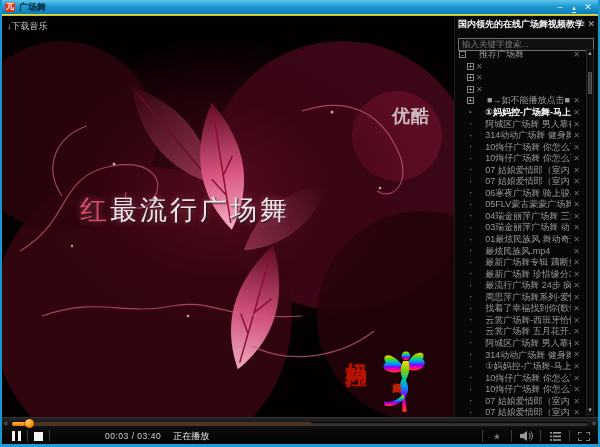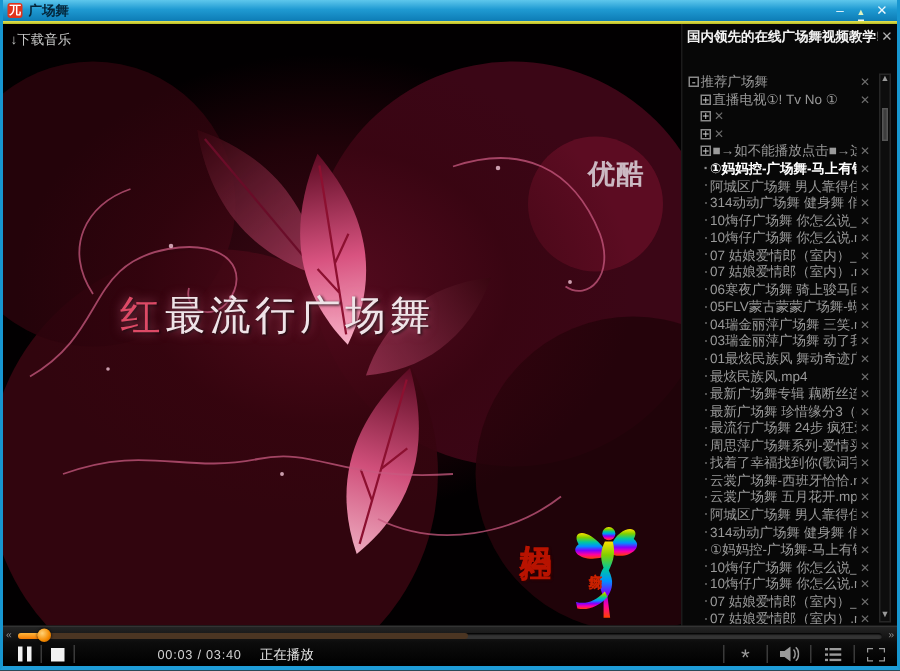--- a/index.html
+++ b/index.html
@@ -37,21 +37,21 @@
   .sb-header{position:absolute;top:0;left:0;right:0;height:16px;display:flex;align-items:center;padding:0 3px;box-sizing:border-box;}
   .sb-header .txt{flex:1;font-size:9px;font-weight:bold;color:#f2f2f2;white-space:nowrap;overflow:hidden;}
   .sb-header .x{color:#b5b5b5;font-size:9px;margin-left:2px;}
   .sb-search{position:absolute;top:17px;left:3px;right:4px;height:13px;}
   .sb-search input{width:100%;height:13px;box-sizing:border-box;background:#101010;border:1px solid #6e6e6e;
     color:#9a9a9a;font-size:8.5px;padding:0 3px;font-family:inherit;outline:none;}
   .sb-search input::placeholder{color:#7d7d7d;}
   .playlist{position:absolute;top:33px;left:1px;right:15px;bottom:1px;overflow:hidden;}
   .row{display:flex;align-items:center;height:11.55px;color:#9a9a9a;font-size:9px;white-space:nowrap;cursor:default;}
   .row.selected{color:#ffffff;font-weight:bold;}
-  .row .lab{flex:1;overflow:hidden;margin-left:1px;}
+  .row .lab{flex:1;overflow:hidden;margin-left:13px;}
   .row .rx{color:#6e6e6e;font-size:8px;margin:0 3px 0 2px;flex:0 0 auto;}
   .pre{flex:0 0 auto;}
   .pre.root,.pre.node{width:7px;height:7px;box-sizing:border-box;border:1px solid #8a8a8a;background:#000;
     font-size:8px;line-height:5px;text-align:center;color:#cfcfcf;}
   .pre.item{color:#8a8a8a;font-size:10px;line-height:10px;}
   .t-root{padding-left:3px;}
   .t-node{padding-left:11px;}
   .t-item{padding-left:13px;}
   .sb-scroll{position:absolute;top:33px;right:4px;bottom:2px;width:8px;background:#0d0d0d;border:1px solid #262626;box-sizing:border-box;}
   .sb-scroll .arr{position:absolute;left:0;width:100%;text-align:center;font-size:6px;color:#9a9a9a;line-height:7px;}
@@ -182,29 +182,31 @@
       </svg>
       <div class="mk-sub">广场舞</div>
     </div>
   </div>
 
   <div class="sidebar">
     <div class="sb-header">
       <span class="txt">国内领先的在线广场舞视频教学!!Www</span>
       <span class="x">✕</span>
     </div>
+    <div class="sb-search">
+      <input type="text" placeholder="输入关键字搜索..." style="">
+    </div>
     <div class="playlist">
         <div class="row t-root">
           <span class="pre root">-</span>
           <span class="lab">推荐广场舞</span>
           <span class="rx">✕</span>
         </div>
         <div class="row t-node">
           <span class="pre node">+</span>
-          <span class="lab">直播电视①! Tv No ①</span>
           <span class="rx">✕</span>
         </div>
         <div class="row t-node">
           <span class="pre node">+</span>
           <span class="rx">✕</span>
         </div>
         <div class="row t-node">
           <span class="pre node">+</span>
           <span class="rx">✕</span>
         </div>

